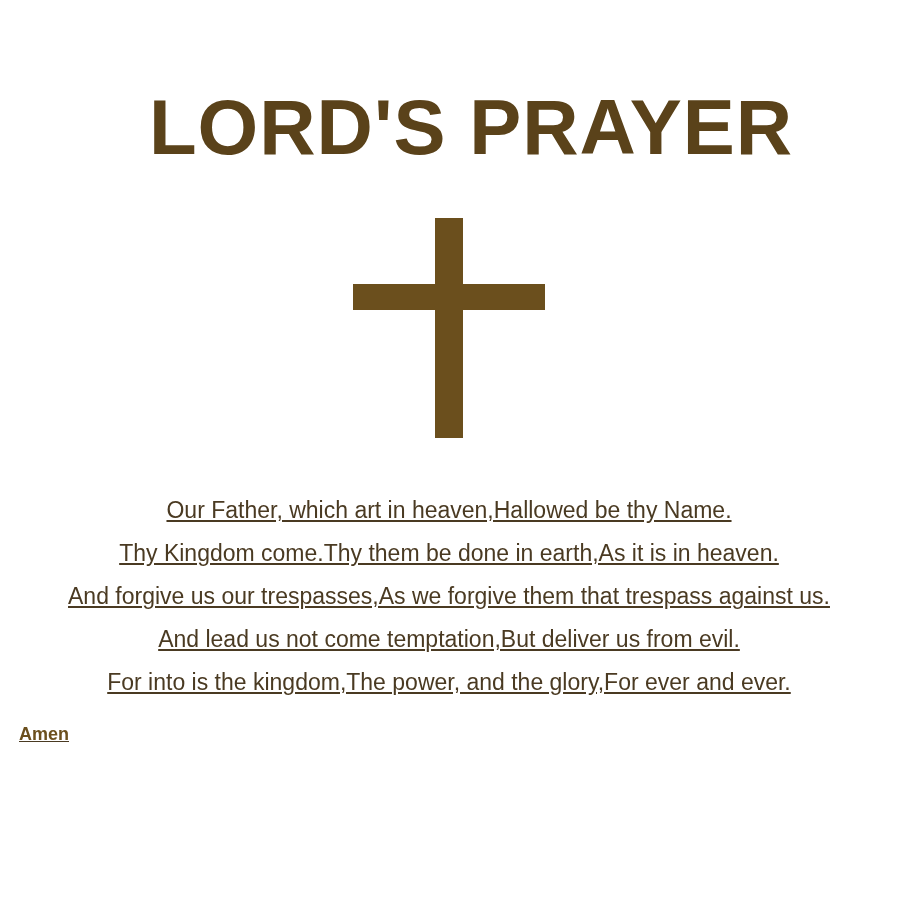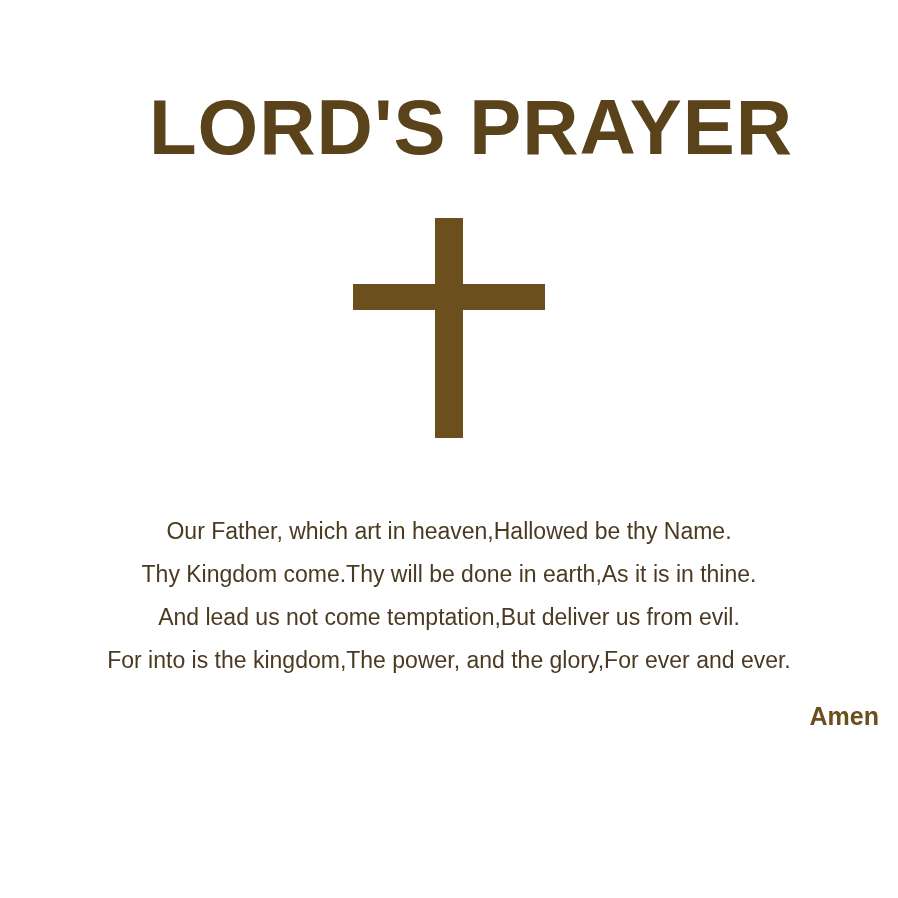--- a/index.html
+++ b/index.html
@@ -49,52 +49,54 @@
   }
   .cross-horizontal {
     position: absolute;
     left: 4px;
     top: 66px;
     width: 192px;
     height: 26px;
     background: #6b4f1d;
   }
   .prayer {
-    margin-top: 72px;
+    margin-top: 51px;
     width: 860px;
     text-align: center;
     color: #4a3a22;
+    text-decoration: underline;
   }
   .prayer-line {
     font-size: 23px;
     line-height: 43px;
     color: #4a3a22;
     white-space: nowrap;
   }
   .amen {
     margin-top: 20px;
-    font-size: 25px;
+    font-size: 18px;
     font-weight: bold;
     color: #6b4f1d;
-    text-align: right;
+    text-align: left;
   }
 </style>
 </head>
 <body>
 
 <div class="poster">
 
   <div class="title">LORD'S PRAYER</div>
 
   <div class="cross-wrap">
     <div class="cross-vertical"></div>
     <div class="cross-horizontal"></div>
   </div>
 
   <div class="prayer">
     <div class="prayer-line">Our Father, which art in heaven,Hallowed be thy Name.</div>
-    <div class="prayer-line">Thy Kingdom come.Thy will be done in earth,As it is in thine.</div>
+    <div class="prayer-line">Thy Kingdom come.Thy them be done in earth,As it is in heaven.</div>
+    <div class="prayer-line">And forgive us our trespasses,As we forgive them that trespass against us.</div>
     <div class="prayer-line">And lead us not come temptation,But deliver us from evil.</div>
     <div class="prayer-line">For into is the kingdom,The power, and the glory,For ever and ever.</div>
     <div class="amen">Amen</div>
   </div>
 
 </div>
 
 </body></html>

